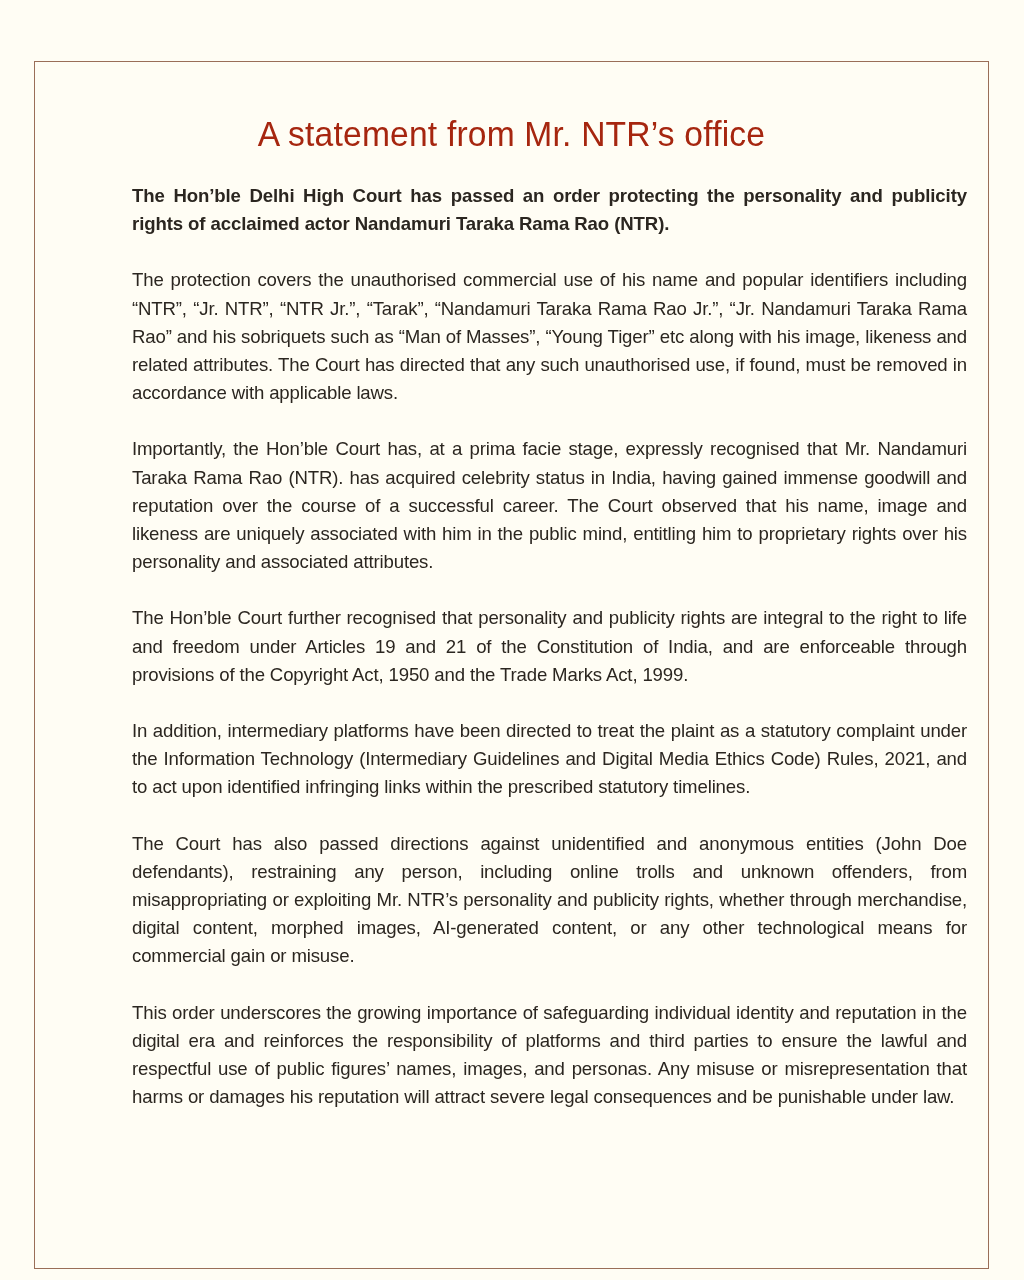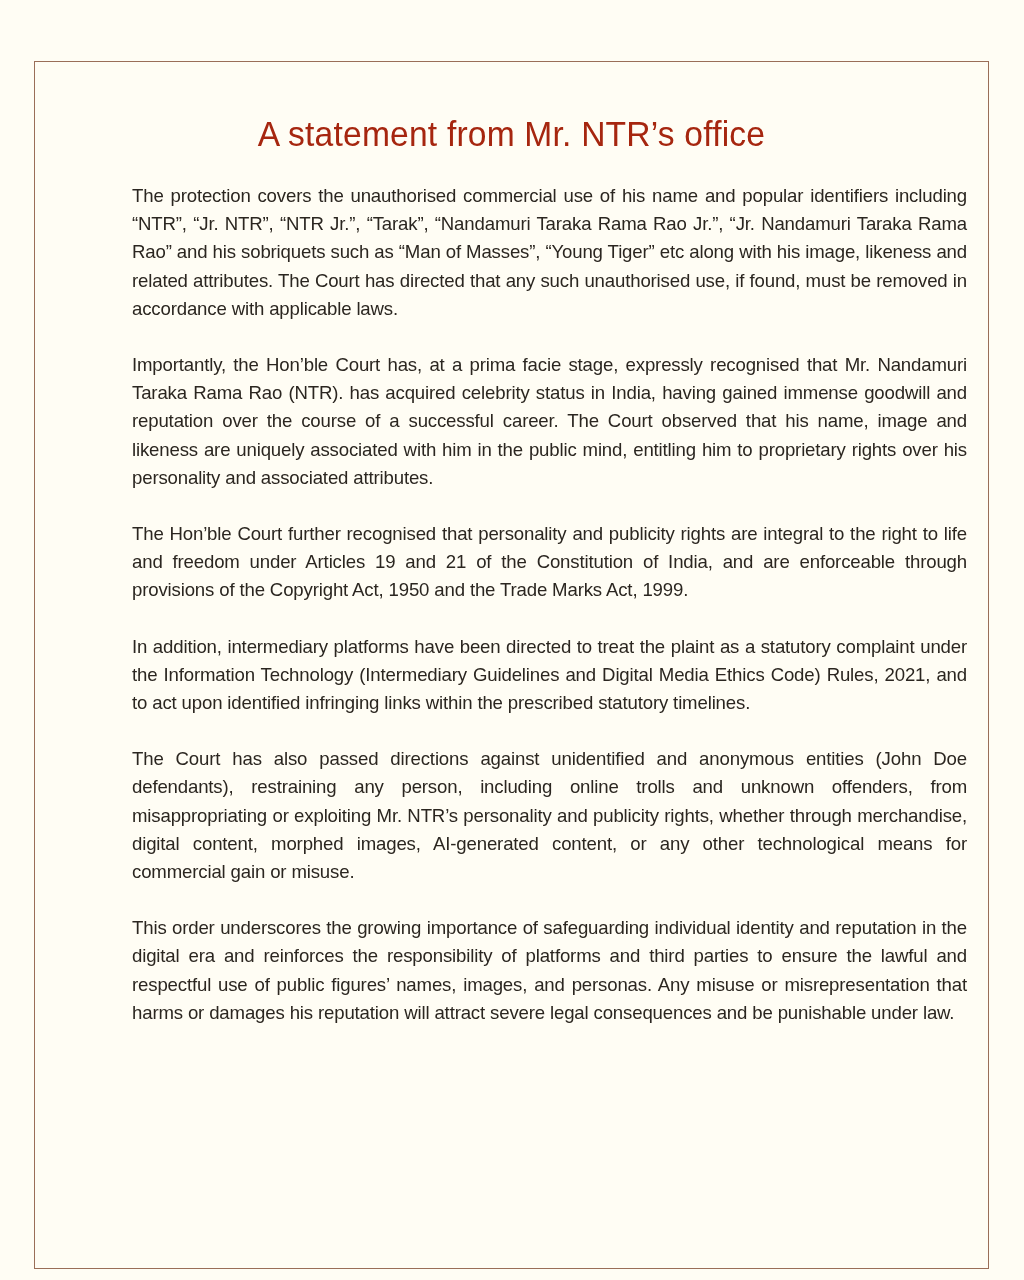--- a/index.html
+++ b/index.html
@@ -56,20 +56,21 @@
       font-weight: bold;
       letter-spacing: -0.1px;
     }
   </style>
 </head>
 <body>
 
 <div class="frame">
   <h1 class="title">A statement from Mr. NTR’s office</h1>
   <div class="content">
+    <p class="para lead">The Hon’ble Delhi High Court has passed an order protecting the personality and publicity rights of acclaimed actor Nandamuri Taraka Rama Rao (NTR).</p>
     <p class="para">The protection covers the unauthorised commercial use of his name and popular identifiers including “NTR”, “Jr. NTR”, “NTR Jr.”, “Tarak”, “Nandamuri Taraka Rama Rao Jr.”, “Jr. Nandamuri Taraka Rama Rao” and his sobriquets such as “Man of Masses”, “Young Tiger” etc along with his image, likeness and related attributes. The Court has directed that any such unauthorised use, if found, must be removed in accordance with applicable laws.</p>
     <p class="para">Importantly, the Hon’ble Court has, at a prima facie stage, expressly recognised that Mr. Nandamuri Taraka Rama Rao (NTR). has acquired celebrity status in India, having gained immense goodwill and reputation over the course of a successful career. The Court observed that his name, image and likeness are uniquely associated with him in the public mind, entitling him to proprietary rights over his personality and associated attributes.</p>
     <p class="para">The Hon’ble Court further recognised that personality and publicity rights are integral to the right to life and freedom under Articles 19 and 21 of the Constitution of India, and are enforceable through provisions of the Copyright Act, 1950 and the Trade Marks Act, 1999.</p>
     <p class="para">In addition, intermediary platforms have been directed to treat the plaint as a statutory complaint under the Information Technology (Intermediary Guidelines and Digital Media Ethics Code) Rules, 2021, and to act upon identified infringing links within the prescribed statutory timelines.</p>
     <p class="para">The Court has also passed directions against unidentified and anonymous entities (John Doe defendants), restraining any person, including online trolls and unknown offenders, from misappropriating or exploiting Mr. NTR’s personality and publicity rights, whether through merchandise, digital content, morphed images, AI-generated content, or any other technological means for commercial gain or misuse.</p>
     <p class="para">This order underscores the growing importance of safeguarding individual identity and reputation in the digital era and reinforces the responsibility of platforms and third parties to ensure the lawful and respectful use of public figures’ names, images, and personas. Any misuse or misrepresentation that harms or damages his reputation will attract severe legal consequences and be punishable under law.</p>
   </div>
 </div>
 
 </body></html>

